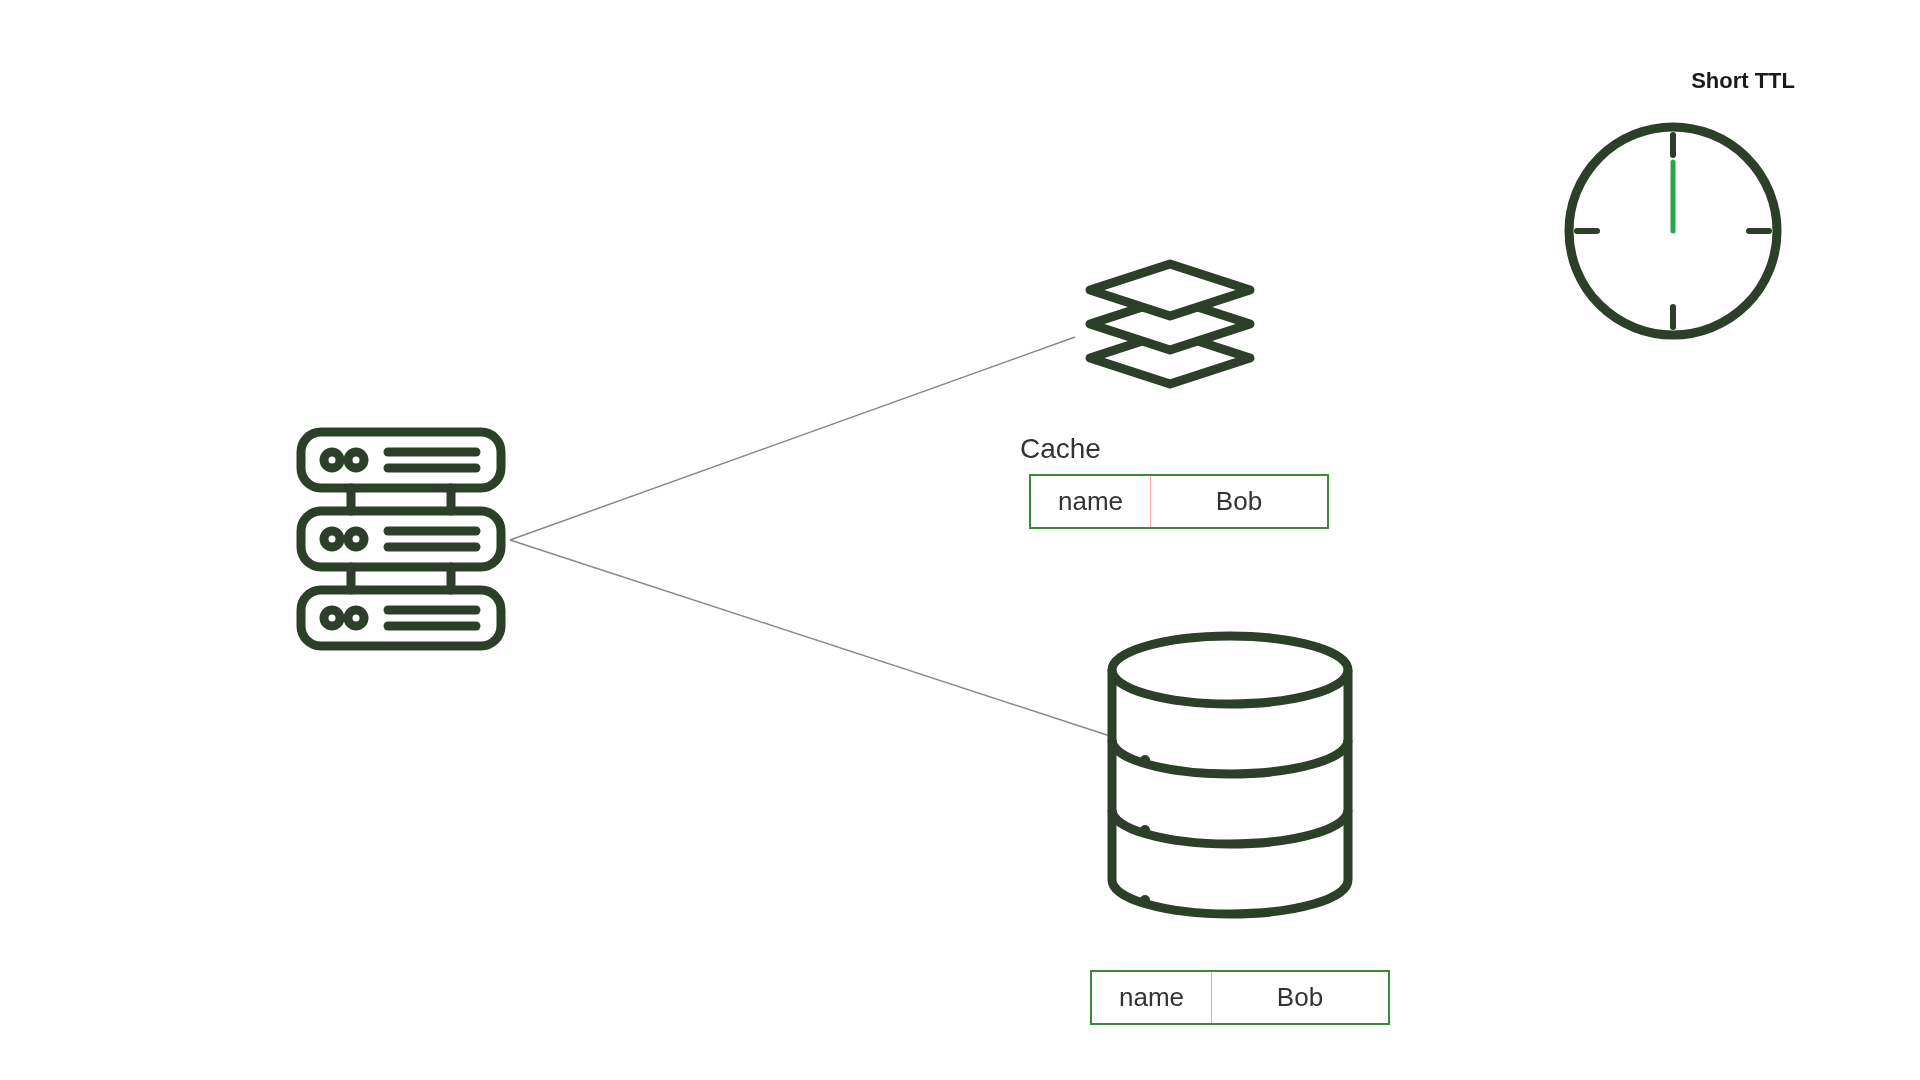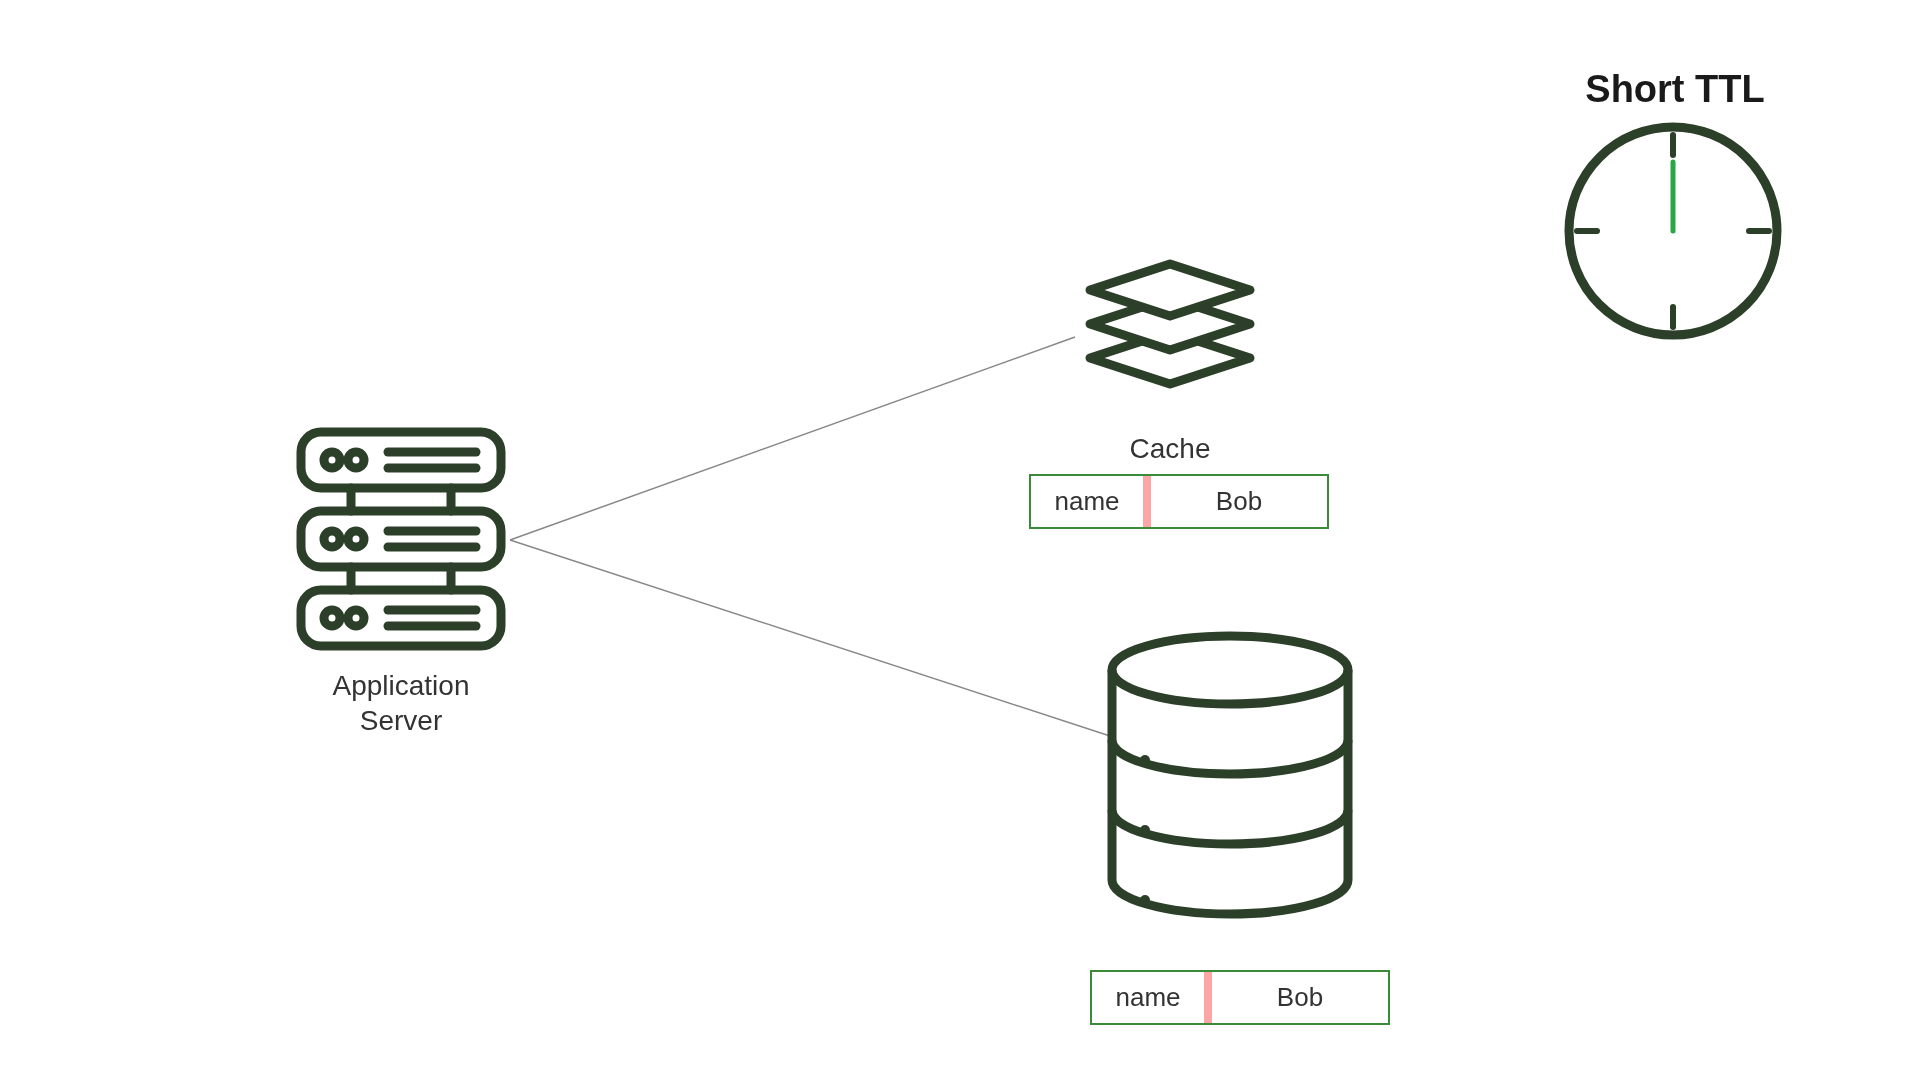--- a/index.html
+++ b/index.html
@@ -13,44 +13,44 @@
     overflow: hidden;
   }
   .canvas {
     position: relative;
     width: 1920px;
     height: 1080px;
   }
   .abs { position: absolute; }
   .label {
     font-size: 28px;
-    text-align: center;
+    text-align: left;
     color: #333;
     line-height: 1.25;
   }
   .ttl-label {
-    font-size: 38px;
+    font-size: 22px;
     font-weight: 700;
     color: #1a1a1a;
-    text-align: center;
+    text-align: right;
   }
   .kv-table {
     display: flex;
     border: 2px solid #3a8a3a;
   }
   .kv-cell {
     font-size: 26px;
     color: #333;
     padding: 10px 0;
     text-align: center;
     box-sizing: border-box;
   }
   .kv-key {
     width: 120px;
-    border-right: 8px solid #fca5a5;
+    border-right: 1px solid #fca5a5;
   }
   .kv-val {
     width: 176px;
   }
   svg { display: block; }
 </style>
 </head>
 <body>
 
 <div class="canvas">
@@ -99,24 +99,20 @@
         <line x1="155" y1="140" x2="155" y2="163"></line>
 
         <rect x="5" y="163" width="200" height="56" rx="20"></rect>
         <circle cx="36" cy="191" r="8"></circle>
         <circle cx="60" cy="191" r="8"></circle>
         <line x1="92" y1="183" x2="180" y2="183"></line>
         <line x1="92" y1="199" x2="180" y2="199"></line>
       </g>
     </svg>
   </div>
-  <div class="abs label" style="left:256px; top:668px; width:290px;">
-    <span>Application</span><br>
-    <span>Server</span>
-  </div>
 
   <div class="abs" style="left:1075px; top:252px;">
     <svg width="190" height="150" viewBox="0 0 190 150">
       <g fill="#ffffff" stroke="#2b3f29" stroke-width="9" stroke-linejoin="round">
 
         <polygon points="95,80 175,106 95,132 15,106"></polygon>
 
         <polygon points="95,46 175,72 95,98 15,72"></polygon>
 
         <polygon points="95,12 175,38 95,64 15,38"></polygon>

